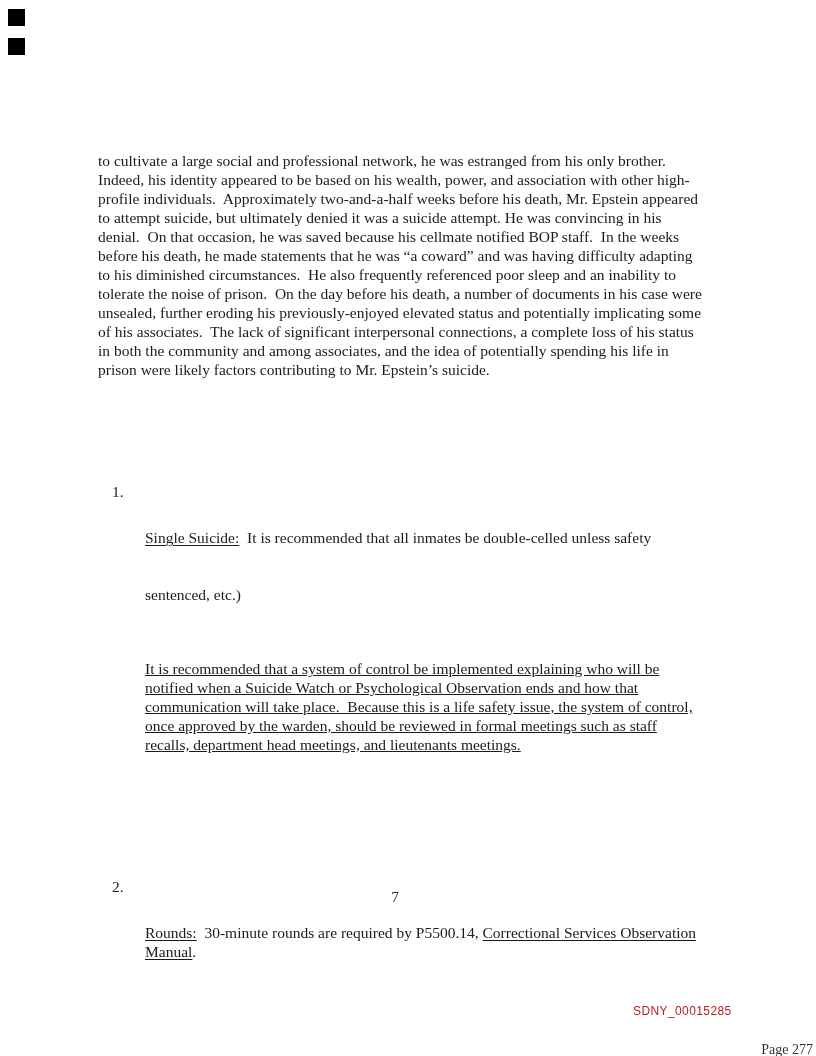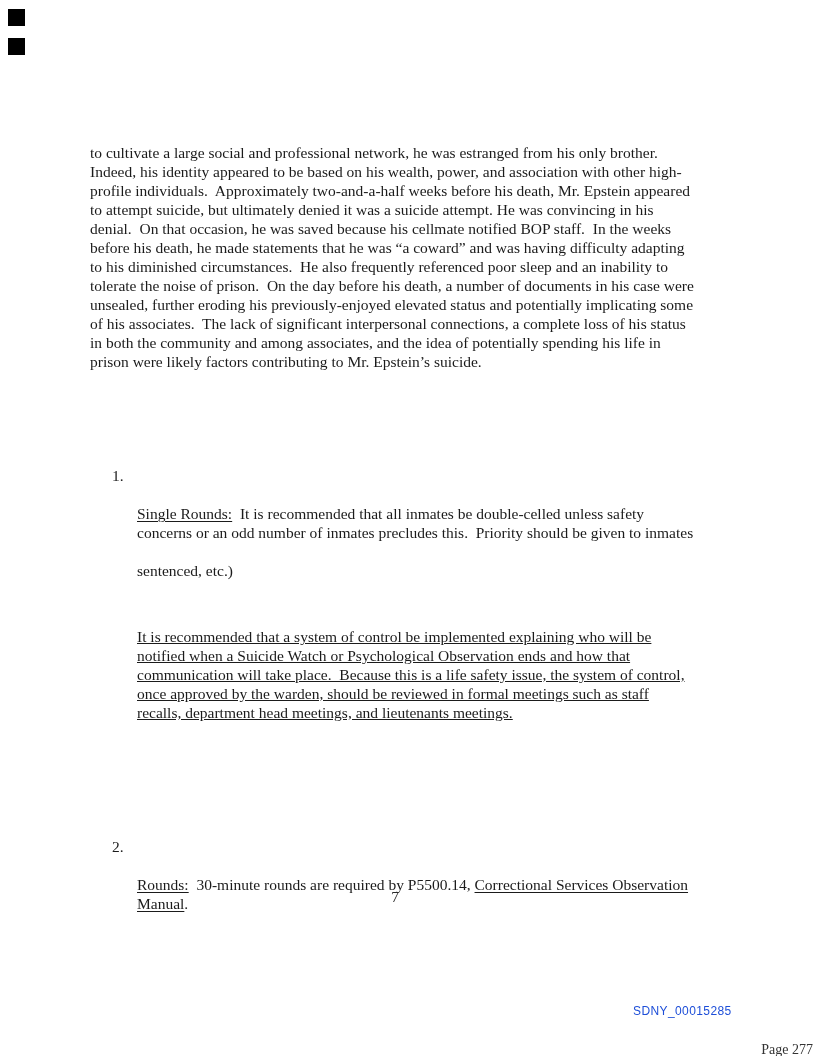--- a/index.html
+++ b/index.html
@@ -9,36 +9,36 @@
     font-family:"Liberation Serif","DejaVu Serif",serif;color:#1b1b1b;
     overflow:hidden;
   }
   .scan-square{position:absolute;left:8px;width:17px;height:17px;background:#000;}
   .sq1{top:9px}
   .sq2{top:38px}
   .content{
     position:absolute;left:90px;top:105px;width:652px;
     font-size:15.5px;line-height:19px;white-space:pre-wrap;
   }
-  .para{margin:0;}
+  .para{margin:8px;}
   .intro{margin:13px 0 0 0;}
   .item{display:flex;margin-top:19px;}
   .item .num{flex:none;width:25px;margin-left:22px;}
   .item .ibody{flex:1;min-width:0;}
   .item2{margin-top:20px;}
   .para-gap{margin-top:9px;text-decoration:underline;}
   .u{text-decoration:underline;text-underline-offset:2px;text-decoration-thickness:1px;}
   .pageno{
     position:absolute;left:0;right:26px;top:888px;text-align:center;
     font-size:15.5px;color:#2a2a2a;
   }
   .bates{
     position:absolute;left:633px;top:1004px;
     font-family:"Liberation Sans","DejaVu Sans",sans-serif;
-    font-size:12px;color:#1d4ed8;letter-spacing:0.4px;
+    font-size:12px;color:#b91c1c;letter-spacing:0.4px;
   }
   .footer-page{
     position:absolute;right:3px;top:1042px;
     font-family:Liberation Serif, serif;
     font-size:14px;color:#333333;
   }
 </style>
 </head>
 <body>
 
@@ -47,21 +47,21 @@
   <div class="scan-square sq1"></div>
   <div class="scan-square sq2"></div>
 
   <div class="content">
     <p class="para"><span>to cultivate a large social and professional network, he was estranged from his only brother.</span><br><span>Indeed, his identity appeared to be based on his wealth, power, and association with other high-</span><br><span>profile individuals.  Approximately two-and-a-half weeks before his death, Mr. Epstein appeared</span><br><span>to attempt suicide, but ultimately denied it was a suicide attempt. He was convincing in his</span><br><span>denial.  On that occasion, he was saved because his cellmate notified BOP staff.  In the weeks</span><br><span>before his death, he made statements that he was “a coward” and was having difficulty adapting</span><br><span>to his diminished circumstances.  He also frequently referenced poor sleep and an inability to</span><br><span>tolerate the noise of prison.  On the day before his death, a number of documents in his case were</span><br><span>unsealed, further eroding his previously-enjoyed elevated status and potentially implicating some</span><br><span>of his associates.  The lack of significant interpersonal connections, a complete loss of his status</span><br><span>in both the community and among associates, and the idea of potentially spending his life in</span><br><span>prison were likely factors contributing to Mr. Epstein’s suicide.</span></p>
 
 
     <div class="item item1">
       <div class="num">1.</div>
       <div class="ibody">
-        <p class="para"><span class="u">Single Rounds:</span><span>  It is recommended that all inmates be double-celled unless safety</span><br><span>concerns or an odd number of inmates precludes this.  Priority should be given to inmates</span><br><br><span>sentenced, etc.)</span></p>
+        <p class="para"><span class="u">Single Suicide:</span><span>  It is recommended that all inmates be double-celled unless safety</span><br><br><br><span>sentenced, etc.)</span></p>
         <p class="para para-gap"><span>It is recommended that a system of control be implemented explaining who will be</span><br><span>notified when a Suicide Watch or Psychological Observation ends and how that</span><br><span>communication will take place.  Because this is a life safety issue, the system of control,</span><br><span>once approved by the warden, should be reviewed in formal meetings such as staff</span><br><span>recalls, department head meetings, and lieutenants meetings.</span></p>
       </div>
     </div>
 
     <div class="item item2">
       <div class="num">2.</div>
       <div class="ibody">
         <p class="para"><span class="u">Rounds:</span><span>  30-minute rounds are required by P5500.14, </span><span class="u">Correctional Services Observation</span><br><span class="u">Manual</span><span>.</span></p>
       </div>
     </div>

